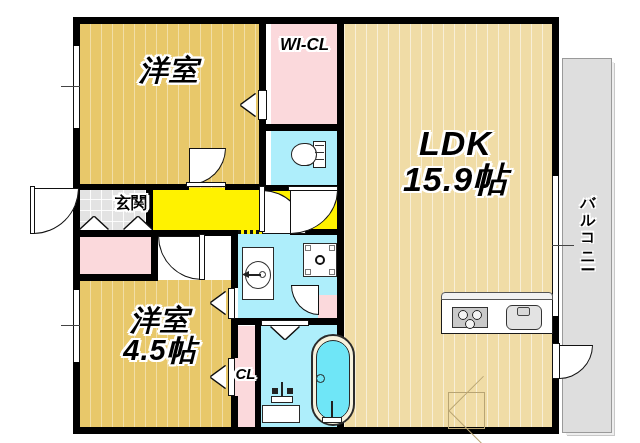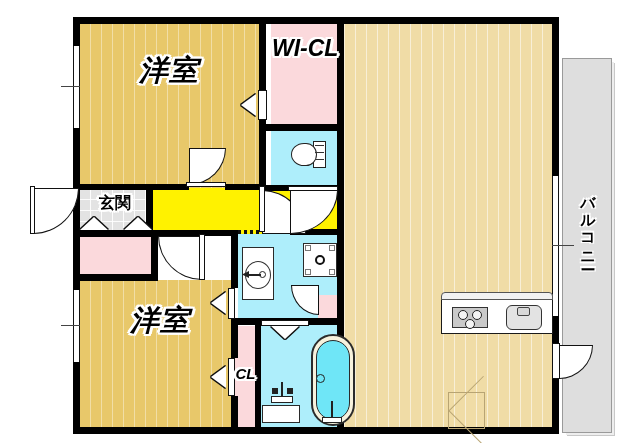--- a/index.html
+++ b/index.html
@@ -61,24 +61,24 @@
     line-height: 1.05;
     text-shadow:
       -2px -2px 0 #fff,  2px -2px 0 #fff,
       -2px  2px 0 #fff,  2px  2px 0 #fff,
       -2px  0px 0 #fff,  2px  0px 0 #fff,
        0px -2px 0 #fff,  0px  2px 0 #fff,
       -3px  0px 0 #fff,  3px  0px 0 #fff;
   }
   .lbl-room   { font-size: 29px; letter-spacing: 1px; }
   .lbl-ldk-t  { font-size: 34px; letter-spacing: 1px; }
-  .lbl-wicl   { font-size: 23px; letter-spacing: 0px; }
+  .lbl-wicl   { font-size: 17px; letter-spacing: 0px; }
   .lbl-sb     { font-size: 22px; }
   .lbl-cl     { font-size: 15px; }
-  .lbl-genkan { font-size: 16px; font-weight: bold; font-style: normal; }
+  .lbl-genkan { font-size: 16px; font-weight: bold; font-style: normal; text-align: right; }
   .lbl-balcony {
     font-size: 15px;
     font-weight: bold;
     font-style: normal;
     writing-mode: vertical-rl;
     text-orientation: upright;
     letter-spacing: 2px;
     text-shadow:
       -1.5px -1.5px 0 #fff, 1.5px -1.5px 0 #fff,
       -1.5px  1.5px 0 #fff, 1.5px  1.5px 0 #fff;
@@ -346,28 +346,33 @@
   <div class="abs psbox" style="left:448px; top:392px; width:37px; height:37px;"></div>
 
   <div class="abs lbl lbl-room" style="left:104px; top:55px; width:130px;">
     <span>洋室</span><br>
   </div>
 
   <div class="abs lbl lbl-wicl" style="left:272px; top:36px; width:65px;">
     <span>WI-CL</span>
   </div>
 
+  <div class="abs lbl lbl-ldk-t" style="left:383px; top:126px; width:145px;">
+    <span>LDK</span><br>
+    <span>15.9帖</span>
+  </div>
 
   <div class="abs lbl lbl-genkan" style="left:83px; top:195px; width:64px;">
     <span>玄関</span>
   </div>
 
 
   <div class="abs lbl lbl-room" style="left:95px; top:305px; width:130px;">
     <span>洋室</span><br>
+    <span>4.5帖</span>
   </div>
 
   <div class="abs lbl lbl-cl" style="left:231px; top:366px; width:29px;">
     <span>CL</span>
   </div>
 
   <div class="abs lbl-balcony" style="left:578px; top:185px;">
     <span>バルコニー</span>
   </div>
 

